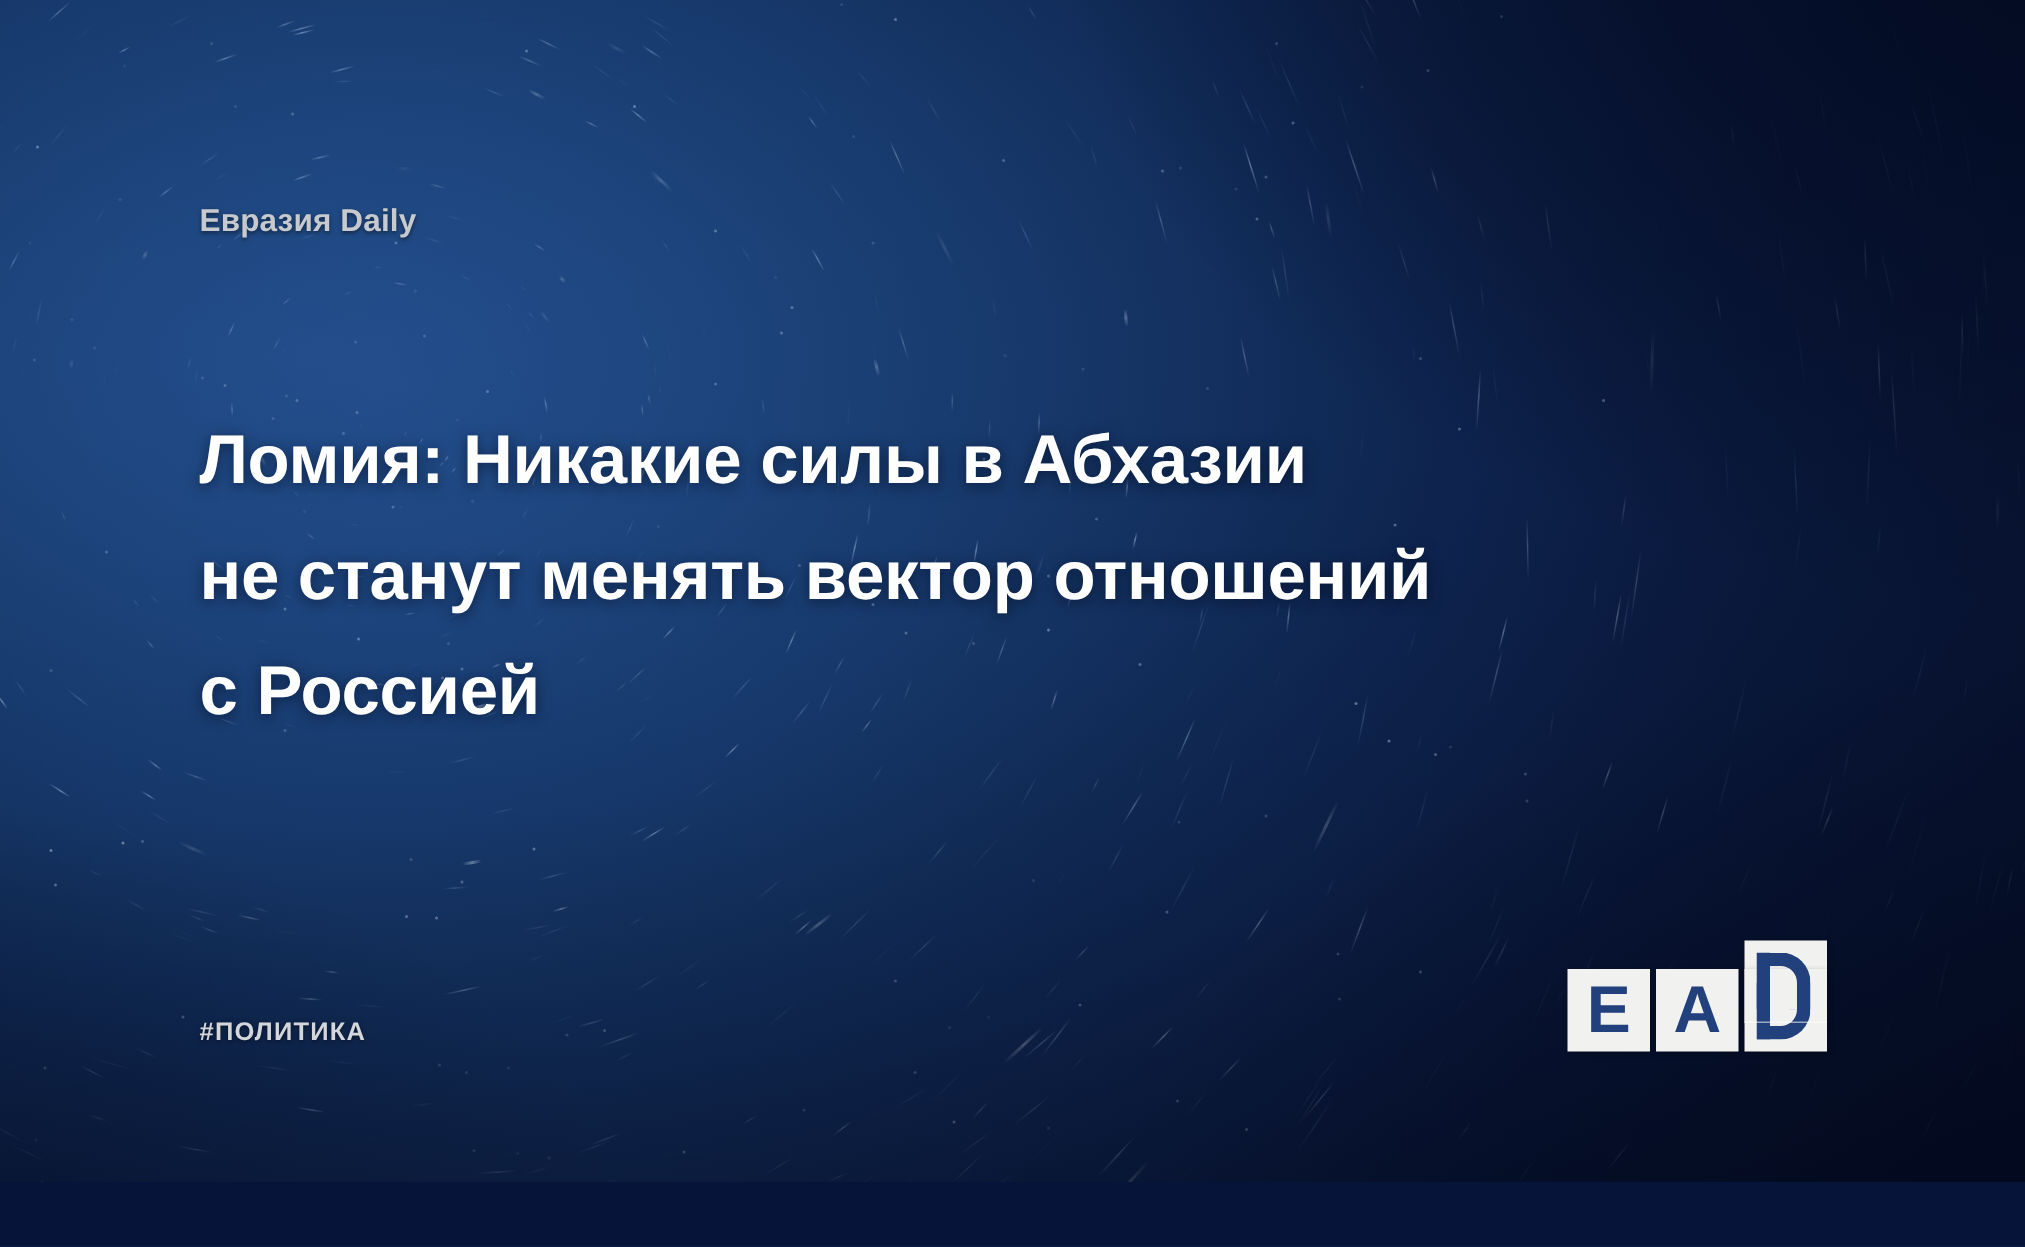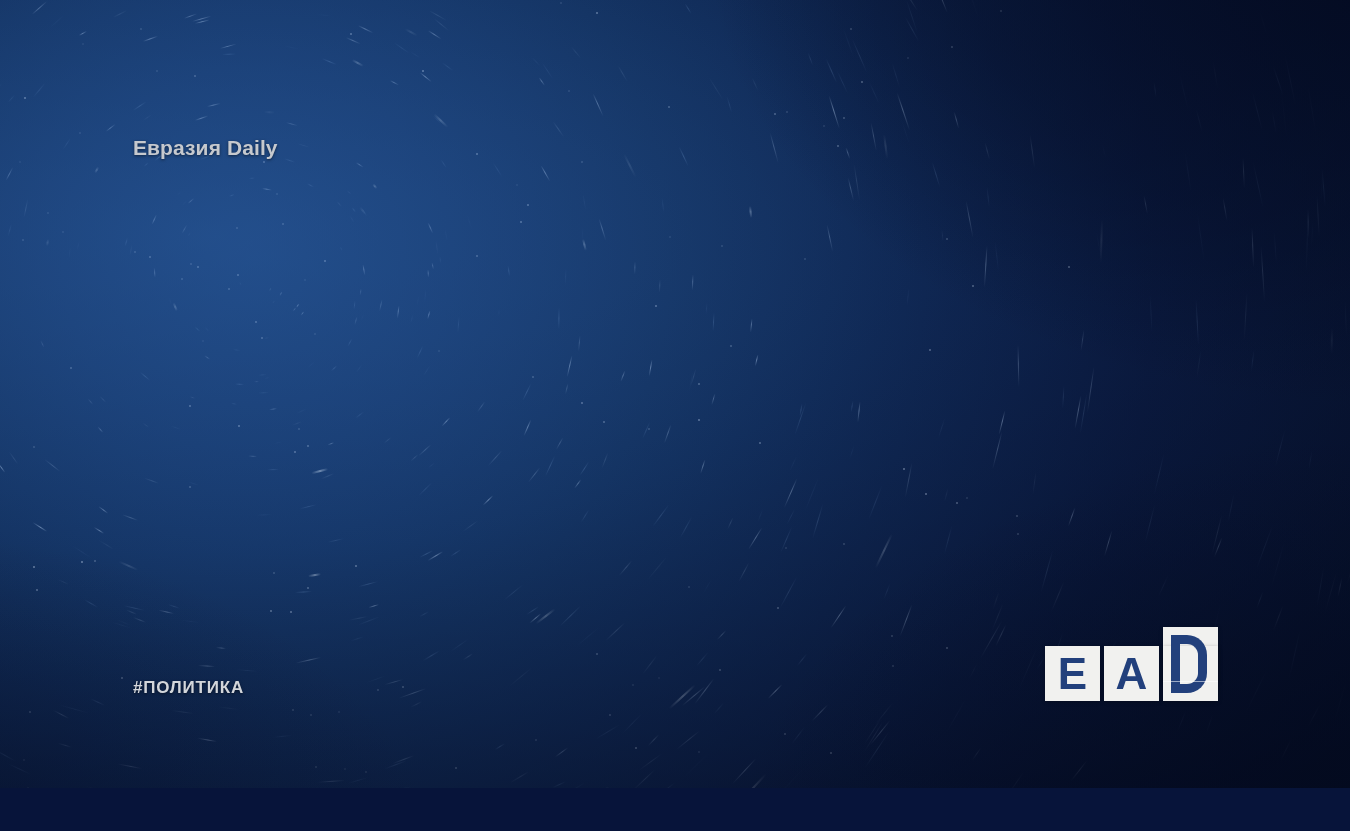--- a/index.html
+++ b/index.html
@@ -759,20 +759,25 @@
       <s style="left:956px;top:502px;opacity:0.62"></s>
       <s style="left:189px;top:405px;opacity:0.60"></s>
     </div>
   <div class="bg-vig"></div>
   <div class="bg-dark-tr"></div>
 
   <div class="content">
 
     <div class="sitename">Евразия Daily</div>
 
+    <div class="headline">
+      <span class="ln">Ломия: Никакие силы в Абхазии</span>
+      <span class="ln">не станут менять вектор отношений</span>
+      <span class="ln">с Россией</span>
+    </div>
 
     <div class="tag">#ПОЛИТИКА</div>
 
     <div class="logo">
       <div class="tile t-dt"></div>
       <div class="tile t-e"></div>
       <div class="tile t-a"></div>
       <div class="tile t-db"></div>
 
       <div class="glyph g-e">E</div>

